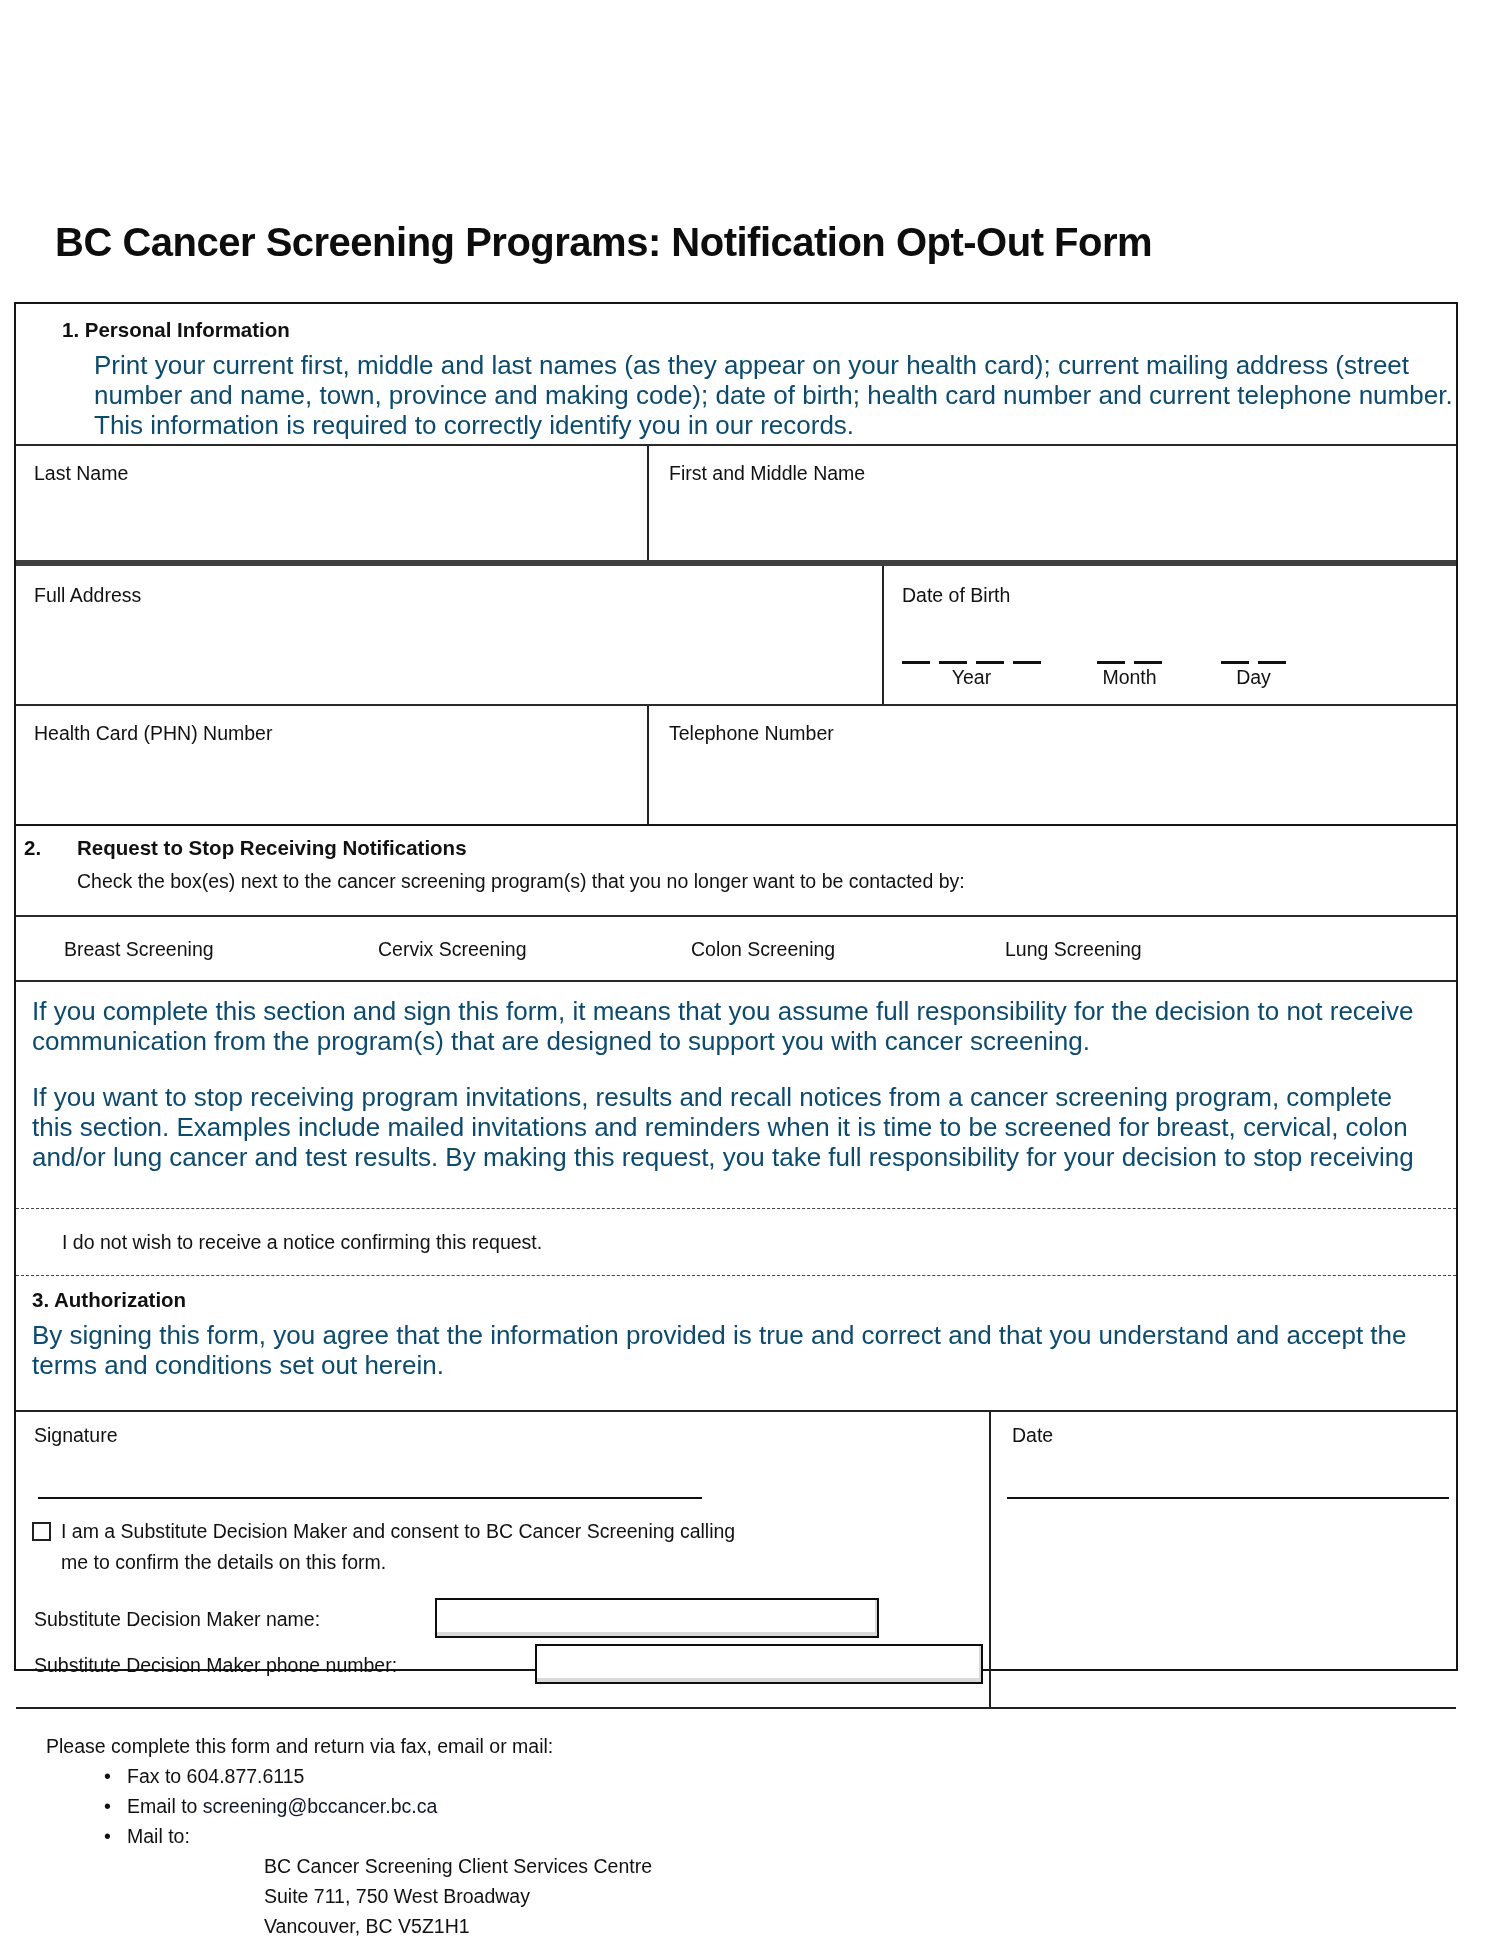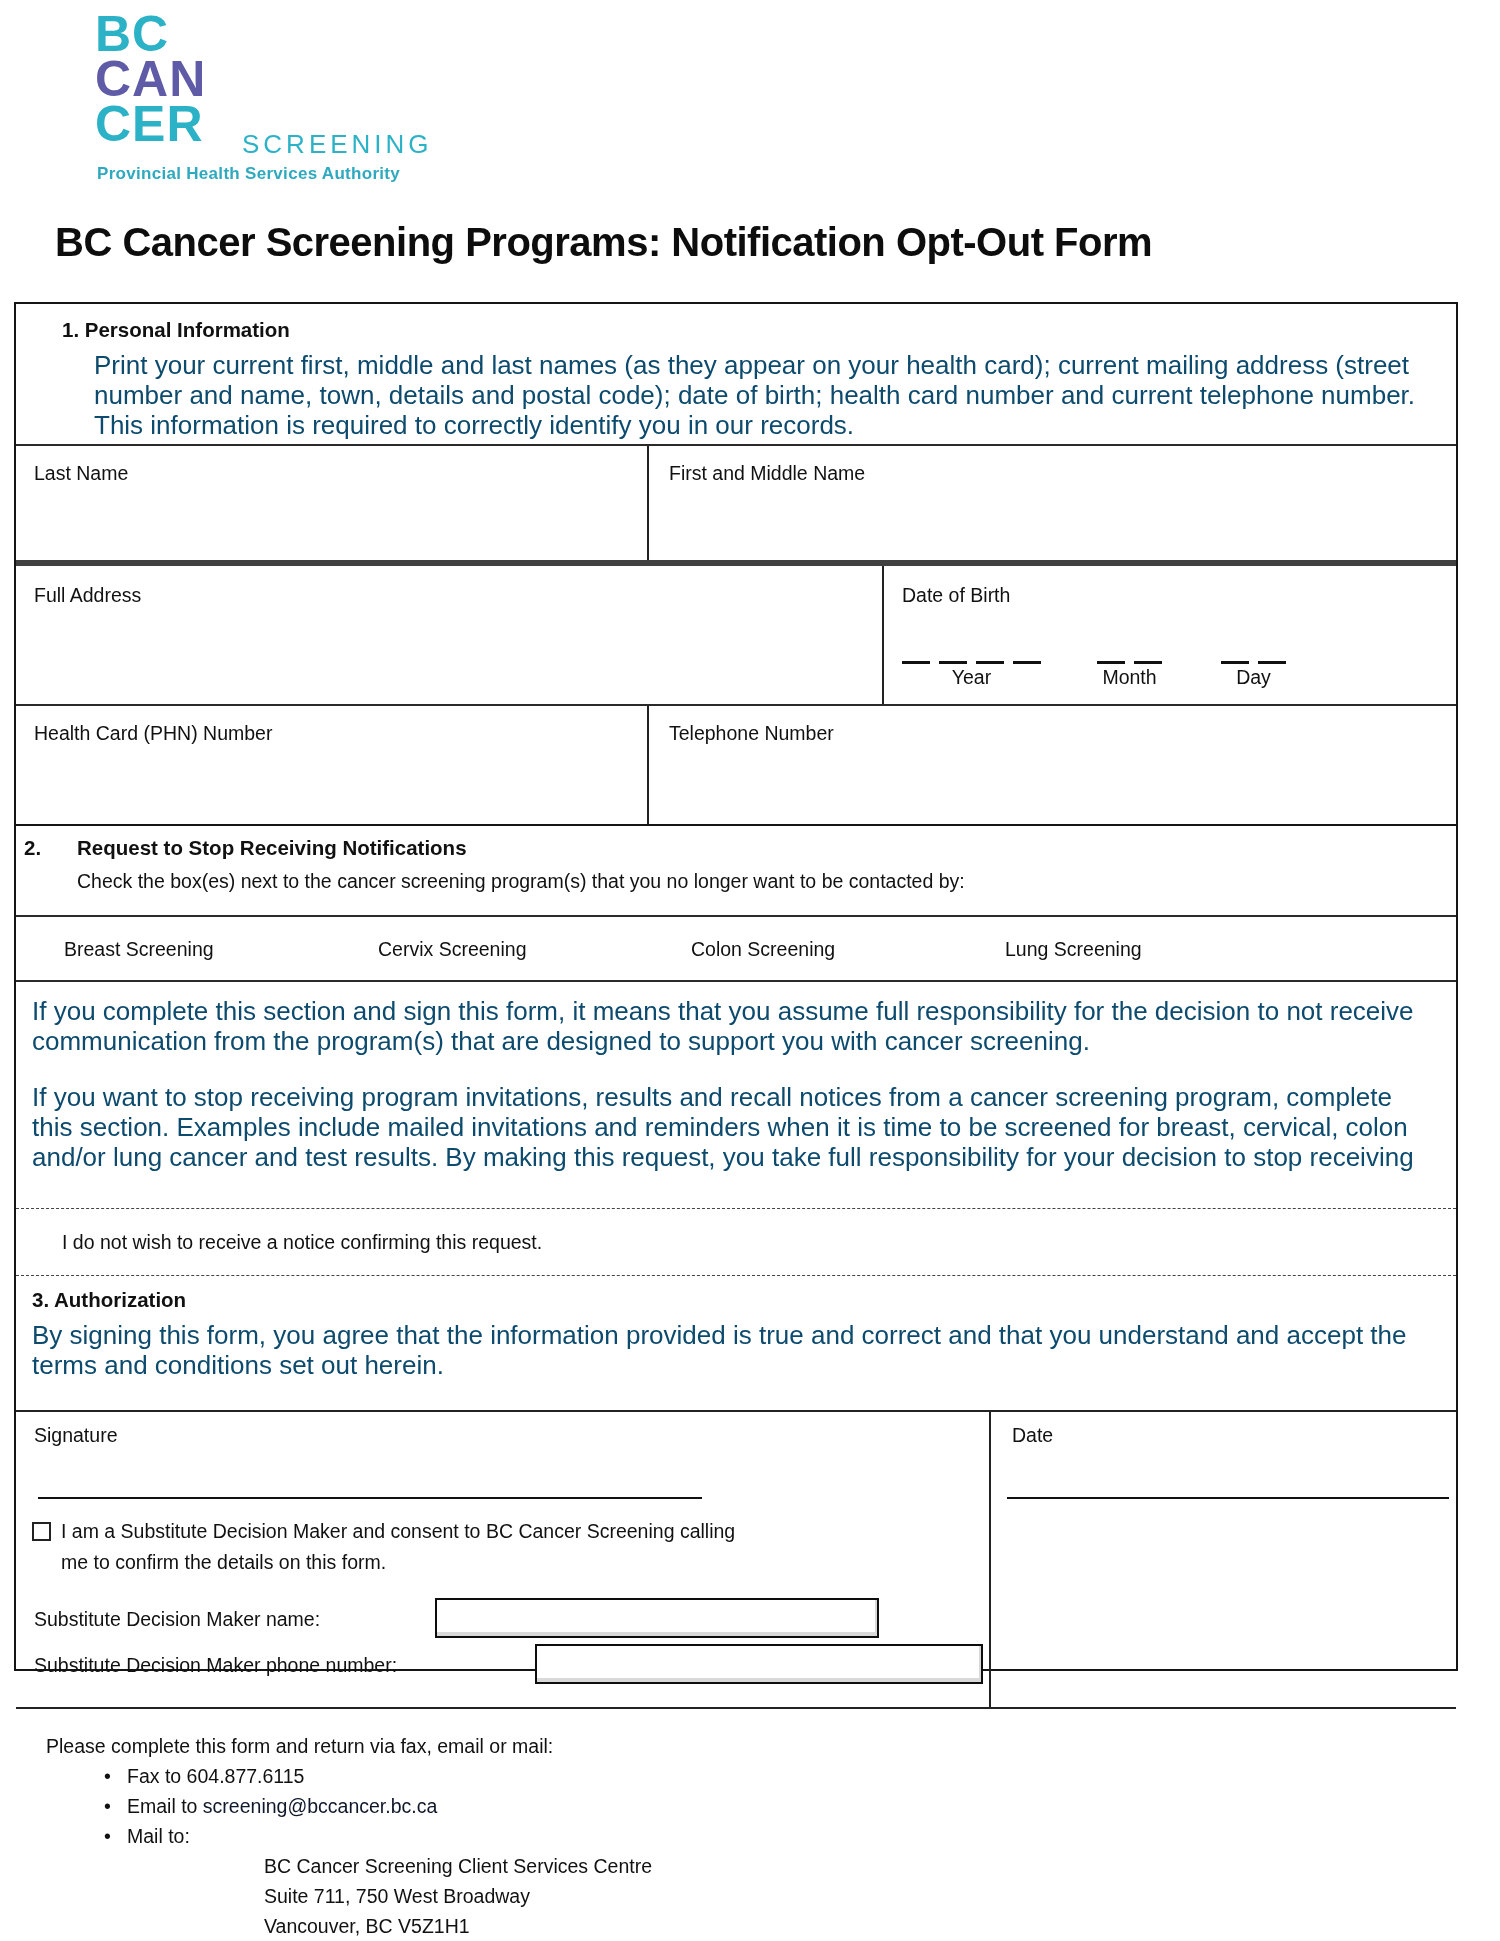--- a/index.html
+++ b/index.html
@@ -84,37 +84,30 @@
   .bullet-row{display:flex;margin-left:58px;}
   .bullet-dot{width:23px;flex:0 0 auto;}
   .address-block{margin-left:218px;}
   a.email-link{color:#0f172a;cursor:pointer;}
 </style>
 </head>
 <body>
 
 <div id="page">
 
-  <div class="logo">
-    <div class="logo-line teal">BC</div>
-    <div class="logo-line purple">CAN</div>
-    <div class="logo-line teal">CER</div>
-    <div class="logo-screening">SCREENING</div>
-    <div class="logo-authority">Provincial Health Services Authority</div>
-  </div>
 
   <h1 class="title">BC Cancer Screening Programs: Notification Opt-Out Form</h1>
 
   <div class="form-table">
 
     <div class="row r1">
       <div class="s1-head">1. Personal Information</div>
       <div class="s1-body bodytext">
         <div>Print your current first, middle and last names (as they appear on your health card); current mailing address (street</div>
-        <div>number and name, town, details and postal code); date of birth; health card number and current telephone number.</div>
+        <div>number and name, town, province and making code); date of birth; health card number and current telephone number.</div>
         <div>This information is required to correctly identify you in our records.</div>
       </div>
     </div>
 
     <div class="row r2">
       <div class="cell" style="left:0;width:631px;">
         <div class="lbl" style="position:absolute;left:18px;top:16px;">Last Name</div>
       </div>
       <div class="cell vline" style="left:631px;right:0;">
         <div class="lbl" style="position:absolute;left:20px;top:16px;">First and Middle Name</div>

